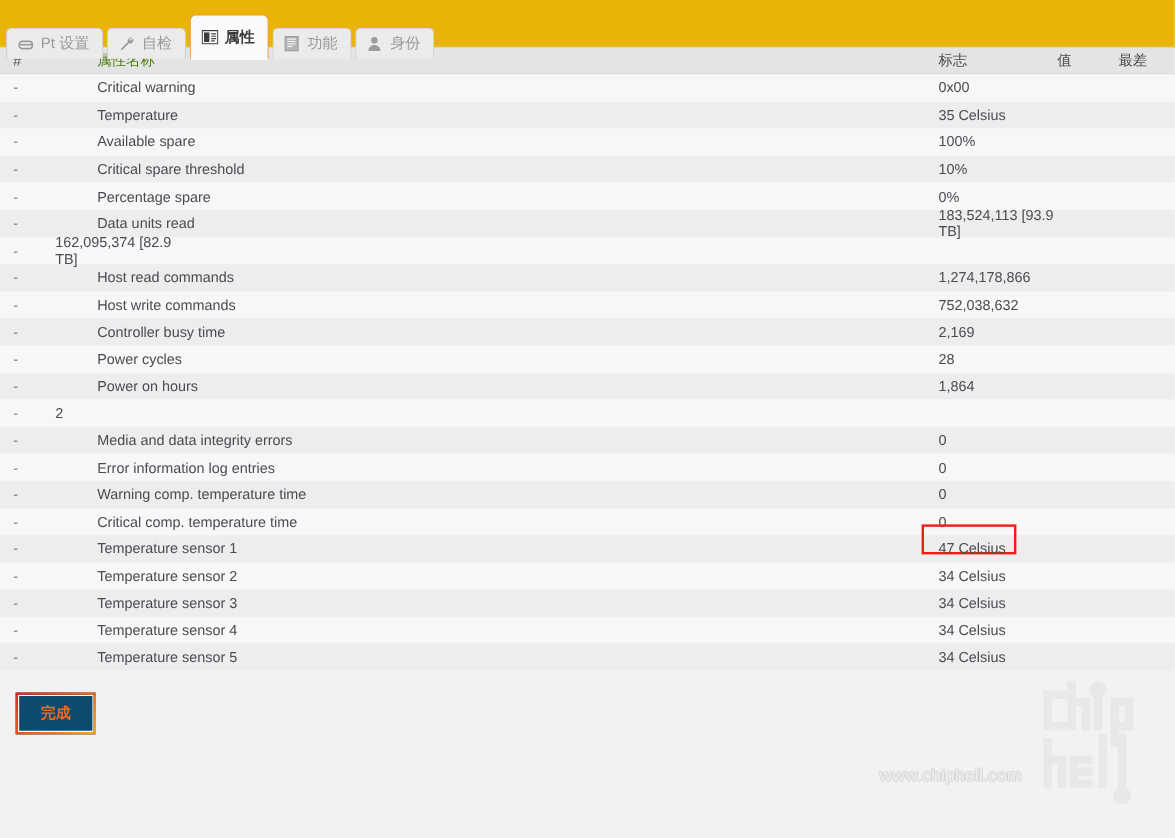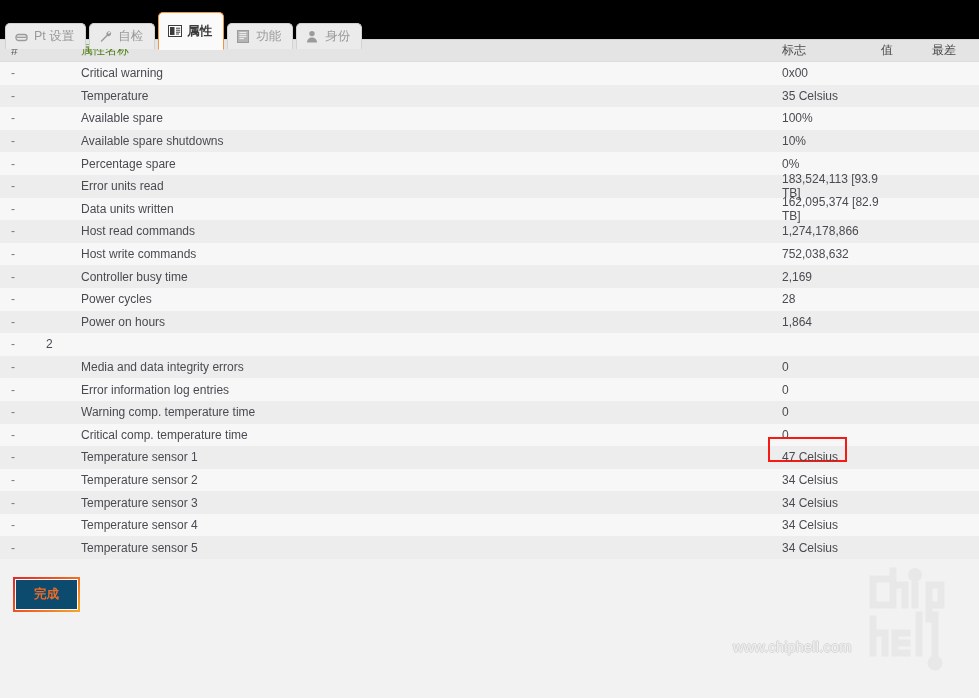--- a/index.html
+++ b/index.html
@@ -14,21 +14,21 @@
     font-family: "Liberation Sans", "DejaVu Sans", sans-serif;
     font-size: 12px;
     color: #444;
     position: relative;
   }
 
   
   #tabbar {
     position: relative;
     height: 40px;
-    background: #000000;
+    background: #eab308;
     padding-left: 5px;
     box-sizing: border-box;
   }
   #tabbar:after {
     content: "";
     position: absolute;
     left: 0; right: 0; bottom: 0;
     height: 1px;
     background: #d4d4d4;
   }
@@ -237,42 +237,41 @@
       </div>
       <div class="row odd">
         <div class="c-idx">-</div>
         <div class="c-name">Available spare</div>
         <div class="c-flag"><span class="txt">100%</span></div>
         <div class="c-val"></div>
         <div class="c-worst"></div>
       </div>
       <div class="row even">
         <div class="c-idx">-</div>
-        <div class="c-name">Available spare shutdowns</div>
+        <div class="c-name">Critical spare threshold</div>
         <div class="c-flag"><span class="txt">10%</span></div>
         <div class="c-val"></div>
         <div class="c-worst"></div>
       </div>
       <div class="row odd">
         <div class="c-idx">-</div>
         <div class="c-name">Percentage spare</div>
         <div class="c-flag"><span class="txt">0%</span></div>
         <div class="c-val"></div>
         <div class="c-worst"></div>
       </div>
       <div class="row even">
         <div class="c-idx">-</div>
-        <div class="c-name">Error units read</div>
+        <div class="c-name">Data units read</div>
         <div class="c-flag"><span class="txt">183,524,113 [93.9 TB]</span></div>
         <div class="c-val"></div>
         <div class="c-worst"></div>
       </div>
       <div class="row odd">
         <div class="c-idx">-</div>
-        <div class="c-name">Data units written</div>
         <div class="c-flag"><span class="txt">162,095,374 [82.9 TB]</span></div>
         <div class="c-val"></div>
         <div class="c-worst"></div>
       </div>
       <div class="row even">
         <div class="c-idx">-</div>
         <div class="c-name">Host read commands</div>
         <div class="c-flag"><span class="txt">1,274,178,866</span></div>
         <div class="c-val"></div>
         <div class="c-worst"></div>

